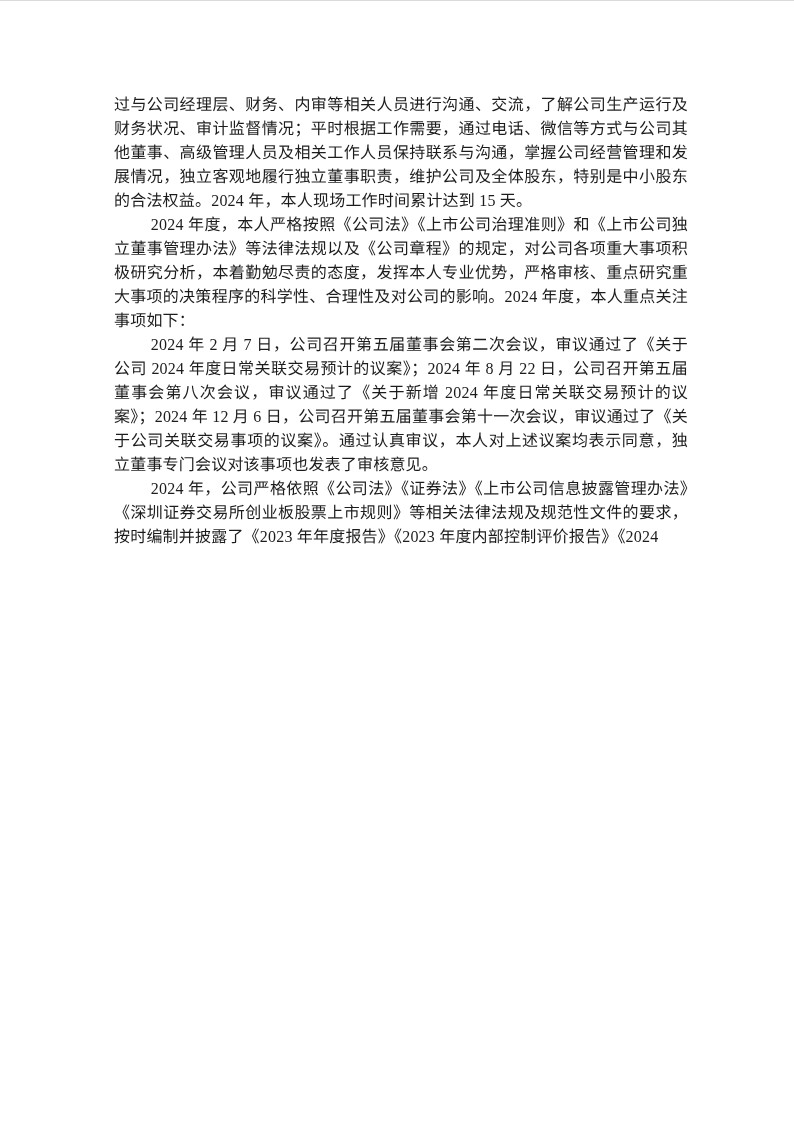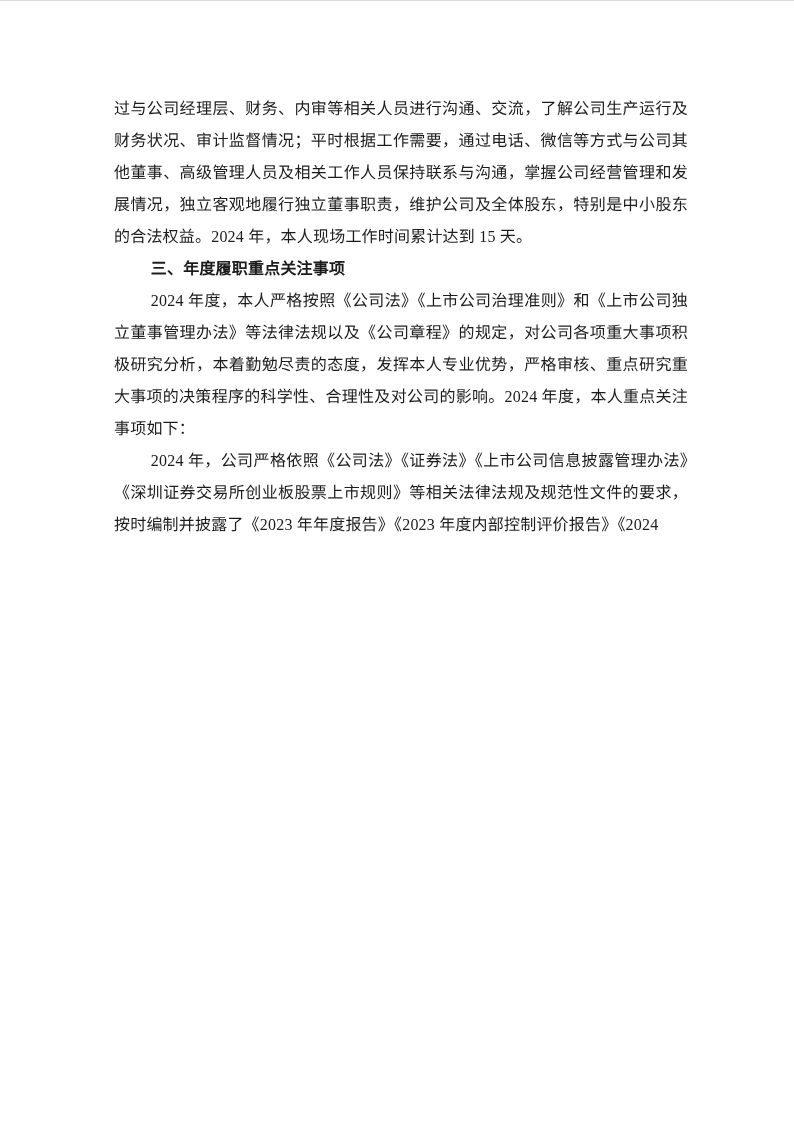--- a/index.html
+++ b/index.html
@@ -21,21 +21,21 @@
     overflow: hidden;
     border-top: 1px solid #dadada;
     box-sizing: border-box;
   }
   .doc-body {
     position: absolute;
     left: 114px;
     top: 92px;
     width: 574px;
     font-size: 16px;
-    line-height: 32px;
+    line-height: 24px;
     text-align: justify;
     text-justify: inter-character;
     letter-spacing: 0.2px;
   }
   .block {
     margin: 0;
     text-indent: 2.3em;
   }
   .block.no-indent {
     text-indent: 0;
@@ -43,17 +43,17 @@
   .block.heading {
     font-weight: bold;
   }
 </style>
 </head>
 <body>
 
 <div class="page">
   <div class="doc-body">
       <div class="block paragraph no-indent">过与公司经理层、财务、内审等相关人员进行沟通、交流，了解公司生产运行及财务状况、审计监督情况；平时根据工作需要，通过电话、微信等方式与公司其他董事、高级管理人员及相关工作人员保持联系与沟通，掌握公司经营管理和发展情况，独立客观地履行独立董事职责，维护公司及全体股东，特别是中小股东的合法权益。2024 年，本人现场工作时间累计达到 15 天。</div>
-      <div class="block heading">三、年度履职重点关注事项</div>
       <div class="block paragraph">2024 年度，本人严格按照《公司法》《上市公司治理准则》和《上市公司独立董事管理办法》等法律法规以及《公司章程》的规定，对公司各项重大事项积极研究分析，本着勤勉尽责的态度，发挥本人专业优势，严格审核、重点研究重大事项的决策程序的科学性、合理性及对公司的影响。2024 年度，本人重点关注事项如下：</div>
+      <div class="block paragraph">2024 年 2 月 7 日，公司召开第五届董事会第二次会议，审议通过了《关于公司 2024 年度日常关联交易预计的议案》；2024 年 8 月 22 日，公司召开第五届董事会第八次会议，审议通过了《关于新增 2024 年度日常关联交易预计的议案》；2024 年 12 月 6 日，公司召开第五届董事会第十一次会议，审议通过了《关于公司关联交易事项的议案》。通过认真审议，本人对上述议案均表示同意，独立董事专门会议对该事项也发表了审核意见。</div>
       <div class="block paragraph">2024 年，公司严格依照《公司法》《证券法》《上市公司信息披露管理办法》《深圳证券交易所创业板股票上市规则》等相关法律法规及规范性文件的要求，按时编制并披露了《2023 年年度报告》《2023 年度内部控制评价报告》《2024</div>
     </div>
 </div>
 
 </body></html>

